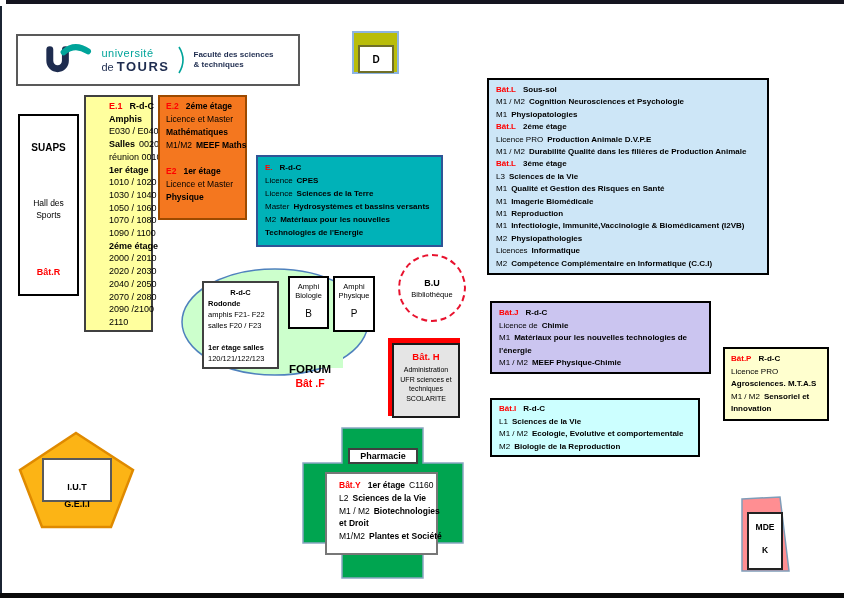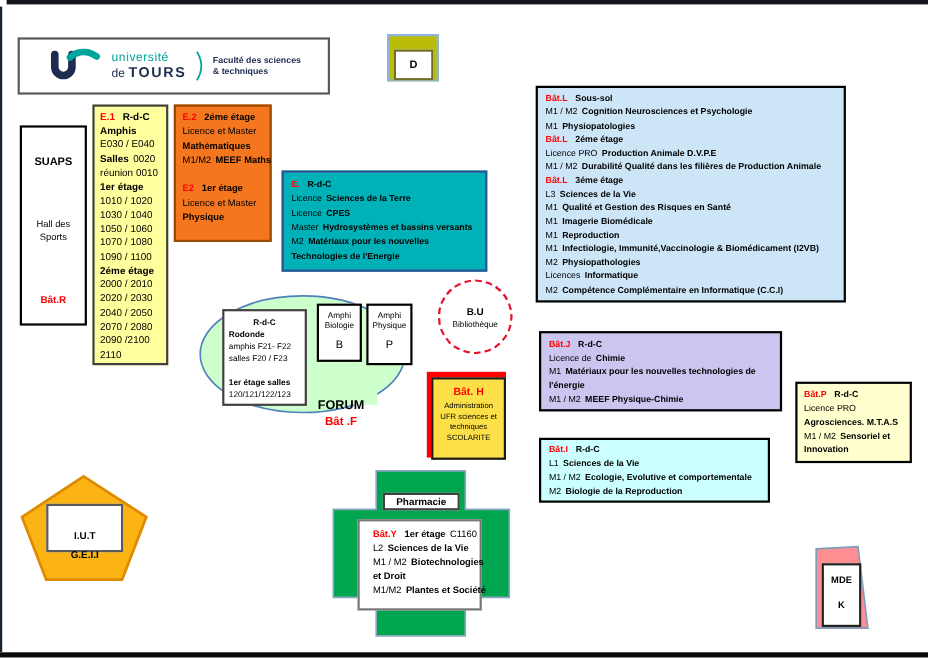--- a/index.html
+++ b/index.html
@@ -26,21 +26,21 @@
   
   .d-outer{left:352px;top:31px;width:47px;height:43px;background:#b9bd0a;border:2px solid #8db4e2;}
   .d-inner{position:absolute;left:4px;top:12px;width:32px;height:24px;background:#fff;border:2px solid #6f6f28;
            display:flex;align-items:center;justify-content:center;font-weight:bold;font-size:10px;}
   
   .suaps{left:18px;top:114px;width:61px;height:182px;border:2px solid #000;background:#fff;text-align:center;padding-top:26px;}
   .suaps .t1{font-weight:bold;font-size:10px;}
   .suaps .sub{font-size:8.5px;line-height:12px;margin-top:44px;}
   .suaps .bat{color:#ff0000;font-weight:bold;font-size:9px;margin-top:46px;}
   
-  .e1{left:84px;top:95px;width:69px;height:237px;background:#ffff9e;border:2px solid #404040;padding:3px 5px;}
+  .e1{left:84px;top:95px;width:69px;height:237px;background:#ffff9e;border:2px solid #404040;padding:3px 23px;}
   .e1 .ln{font-size:9px;line-height:12.7px;}
   .e2{left:158px;top:95px;width:89px;height:125px;background:#f4771f;border:2.5px solid #9c4a00;padding:3px 6px;}
   .e2 .ln{font-size:8.5px;line-height:13px;}
   .ebox{left:256px;top:155px;width:187px;height:92px;background:#00b2b8;border:2px solid #2f5496;padding:4px 7px;}
   .ebox .ln{font-size:8px;line-height:13px;}
   .batL{left:487px;top:78px;width:282px;height:197px;background:#cde6f7;border:2px solid #000;padding:4px 7px;}
   .batL .ln{font-size:8px;line-height:12.4px;}
   .batJ{left:490px;top:301px;width:221px;height:73px;background:#cbc5f0;border:2px solid #000;padding:4px 7px;}
   .batJ .ln{font-size:8px;line-height:12.6px;}
   .batP{left:723px;top:347px;width:106px;height:74px;background:#ffffcf;border:2px solid #000;padding:4px 6px;}
@@ -58,21 +58,21 @@
   .forum-label{left:277px;top:331px;width:66px;text-align:center;margin-top:32px;}
   .forum-label .t1{font-weight:bold;font-size:11.5px;}
   .forum-label .t2{font-weight:bold;font-size:10.5px;color:#ff0000;margin-top:2px;}
   
   .bu{left:398px;top:254px;width:68px;height:68px;border:2px dashed #e8112d;border-radius:50%;background:#fff;
       display:flex;flex-direction:column;align-items:center;justify-content:center;}
   .bu .t1{font-weight:bold;font-size:9px;}
   .bu .t2{font-size:7.5px;margin-top:2px;}
   
   .batH-red{left:388px;top:338px;width:72px;height:78px;background:#ff0000;}
-  .batH{left:392px;top:343px;width:68px;height:75px;background:#fde047;border:2px solid #1a1a1a;text-align:center;padding-top:6px;}
+  .batH{left:392px;top:343px;width:68px;height:75px;background:#e5e5e5;border:2px solid #1a1a1a;text-align:center;padding-top:6px;}
   .batH .title{color:#ff0000;font-weight:bold;font-size:9.5px;margin-bottom:3px;}
   .batH .ln{font-size:7px;line-height:9.5px;}
   
   .pharmacie{left:348px;top:448px;width:70px;height:16px;background:#fff;border:2px solid #404040;
              display:flex;align-items:center;justify-content:center;font-weight:bold;font-size:9px;}
   .batY{left:325px;top:472px;width:113px;height:83px;background:#fff;border:2px solid #777;padding:5px 12px;}
   .batY .ln{font-size:8.5px;line-height:12.8px;}
   .batY .ln:first-child{text-align:center;}
   
   .iut-box{left:42px;top:458px;width:70px;height:44px;background:#fff;border:2px solid #5a5a5a;text-align:center;padding-top:22px;}
@@ -158,22 +158,22 @@
       <div class="ln"><span class="seg-bold">Mathématiques</span></div>
       <div class="ln"><span class="seg-plain">M1/M2</span><span class="seg-bold">MEEF Maths</span></div>
       <div class="ln">&nbsp;</div>
       <div class="ln"><span class="seg-red">E2</span><span class="seg-bold">1er étage</span></div>
       <div class="ln"><span class="seg-plain">Licence et Master</span></div>
       <div class="ln"><span class="seg-bold">Physique</span></div>
     </div>
 
   <div class="box ebox">
       <div class="ln"><span class="seg-red">E.</span><span class="seg-bold">R-d-C</span></div>
+      <div class="ln"><span class="seg-plain">Licence</span><span class="seg-bold">CPES</span></div>
       <div class="ln"><span class="seg-plain">Licence</span><span class="seg-bold">Sciences de la Terre</span></div>
-      <div class="ln"><span class="seg-plain">Licence</span><span class="seg-bold">CPES</span></div>
       <div class="ln"><span class="seg-plain">Master</span><span class="seg-bold">Hydrosystèmes et bassins versants</span></div>
       <div class="ln"><span class="seg-plain">M2</span><span class="seg-bold">Matériaux pour les nouvelles</span></div>
       <div class="ln"><span class="seg-bold">Technologies de l'Energie</span></div>
     </div>
 
   <div class="box batL">
       <div class="ln"><span class="seg-red">Bât.L</span><span class="seg-bold">Sous-sol</span></div>
       <div class="ln"><span class="seg-plain">M1 / M2</span><span class="seg-bold">Cognition Neurosciences et Psychologie</span></div>
       <div class="ln"><span class="seg-plain">M1</span><span class="seg-bold">Physiopatologies</span></div>
       <div class="ln"><span class="seg-red">Bât.L</span><span class="seg-bold">2éme étage</span></div>

